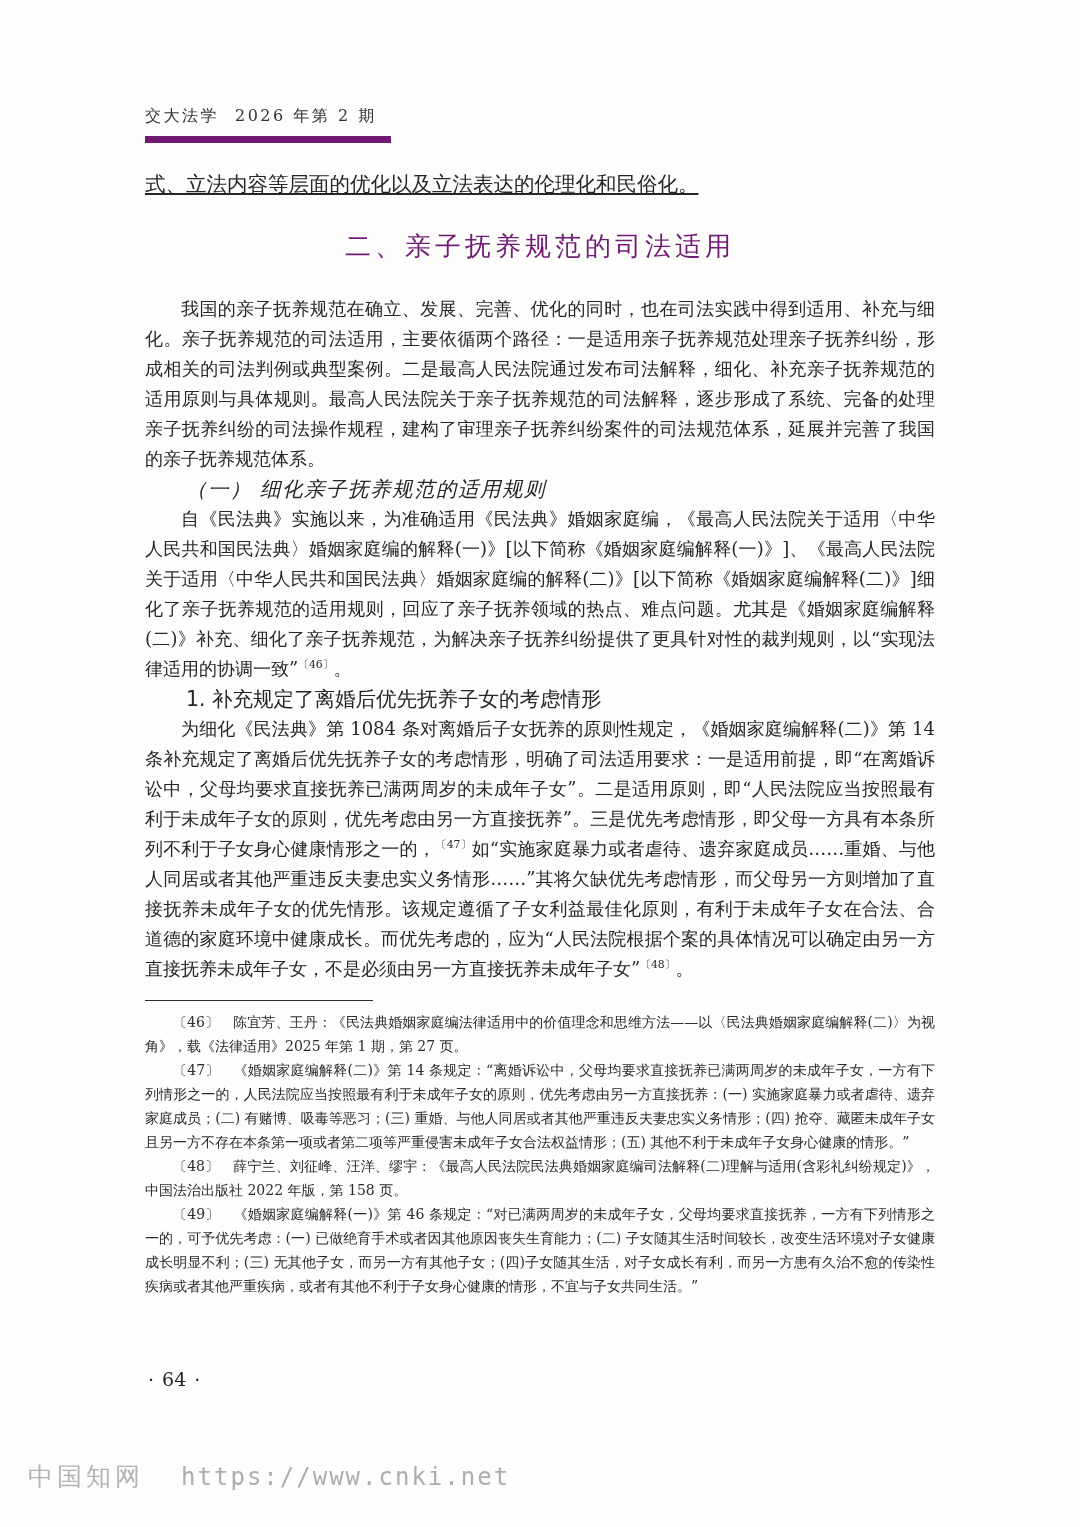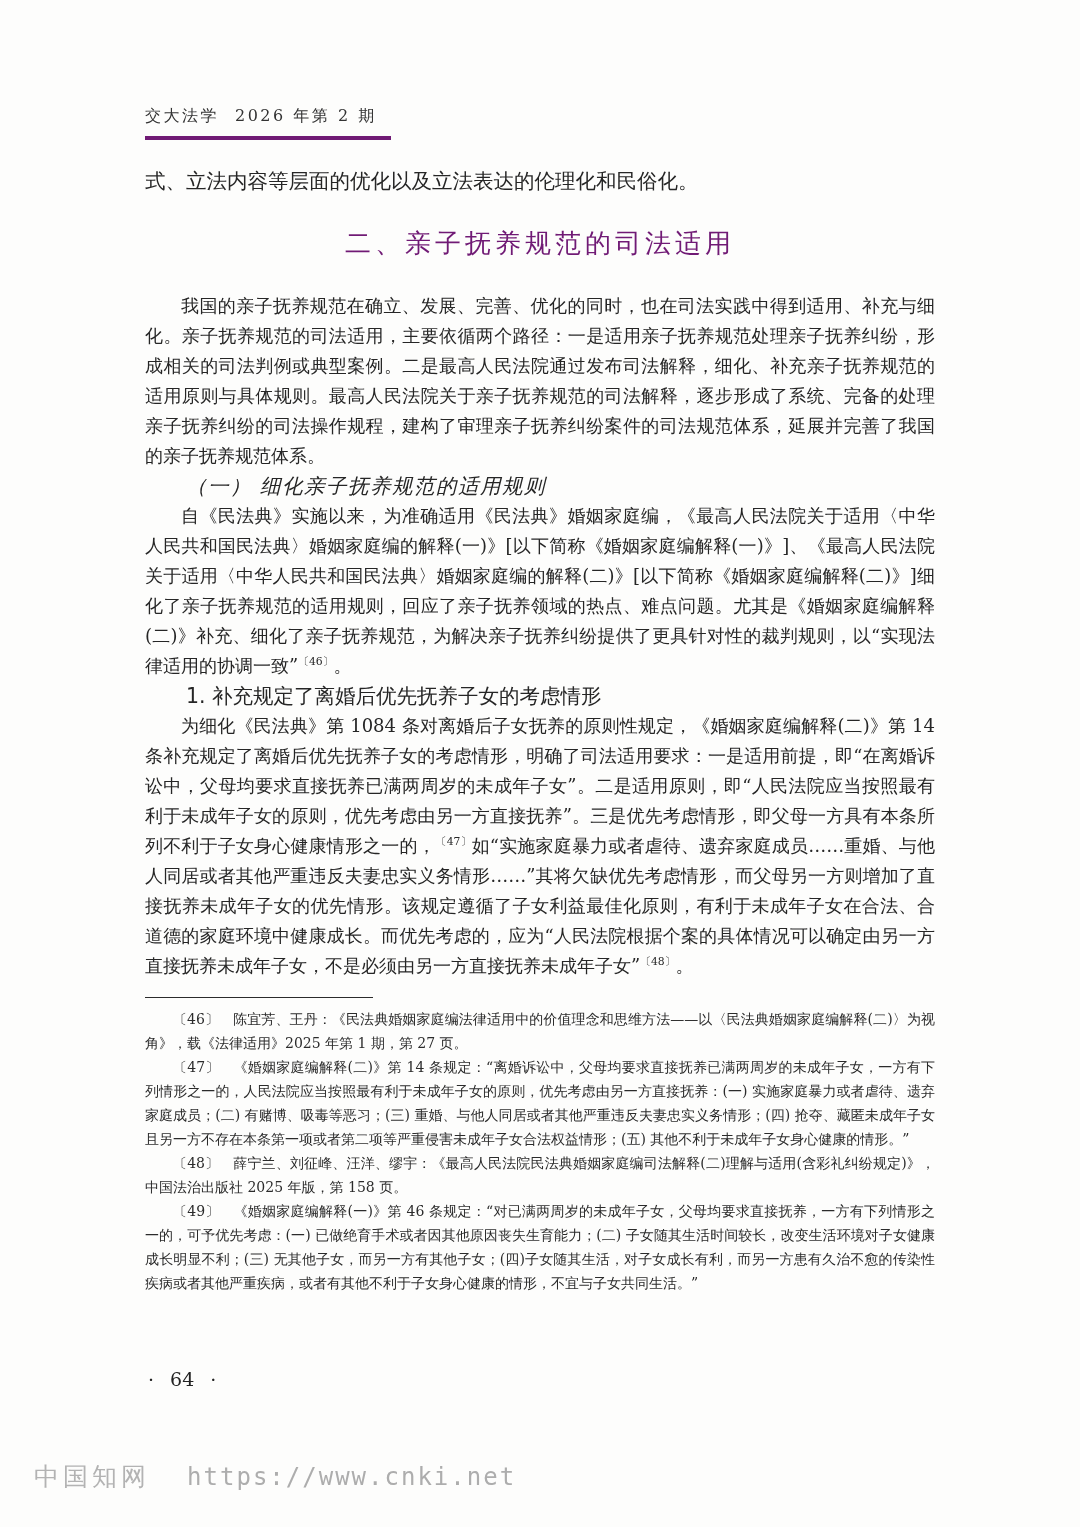--- a/index.html
+++ b/index.html
@@ -12,30 +12,31 @@
     padding:106px 145px 0 145px;
     font-family:"DejaVu Serif","Liberation Serif",serif;
     color:#262626;
     overflow:hidden;
   }
   .running-head{
     display:inline-block;
     font-size:16px;
     letter-spacing:2.5px;
     color:#333;
-    border-bottom:4px solid #701a75;
+    border-bottom:7px solid #701a75;
     padding-bottom:9px;
     padding-right:14px;
   }
   .running-head .issue{margin-left:16px;}
   .lead{
     margin:26px 0 0 0;
     font-size:20.5px;
     line-height:30px;
     text-align:justify;
+    text-decoration:underline;
   }
   .section-title{
     margin:30px 0 0 0;
     text-align:center;
     font-size:26px;
     font-weight:normal;
     letter-spacing:4px;
     color:#701a75;
   }
   #blocks{margin-top:30px;}
@@ -81,24 +82,24 @@
     text-indent:2em;
     color:#2b2b2b;
   }
   .fn-label{padding-right:14px;}
   .page-num{
     position:absolute;
     left:148px;top:1368px;
     font-size:19px;
     color:#222;
   }
-  .page-num .num{margin:0 16px;}
+  .page-num .num{margin:0 8px;}
   .watermark{
     position:absolute;
-    left:34px;top:1460px;
+    left:28px;top:1460px;
     color:#b3b3b3;
     white-space:nowrap;
   }
   .wm-cn{
     font-size:25px;
     letter-spacing:4px;
   }
   .wm-url{
     font-family:"DejaVu Sans Mono","Liberation Mono",monospace;
     font-size:24px;
@@ -126,21 +127,21 @@
       <p class="para"><span>自《民法典》实施以来，为准确适用《民法典》婚姻家庭编，《最高人民法院关于适用〈中华人民共和国民法典〉婚姻家庭编的解释(一)》[以下简称《婚姻家庭编解释(一)》]、《最高人民法院关于适用〈中华人民共和国民法典〉婚姻家庭编的解释(二)》[以下简称《婚姻家庭编解释(二)》]细化了亲子抚养规范的适用规则，回应了亲子抚养领域的热点、难点问题。尤其是《婚姻家庭编解释(二)》补充、细化了亲子抚养规范，为解决亲子抚养纠纷提供了更具针对性的裁判规则，以“实现法律适用的协调一致”</span><sup>〔46〕</sup><span>。</span></p>
       <p class="heading-num"><span>1. 补充规定了离婚后优先抚养子女的考虑情形</span></p>
       <p class="para"><span>为细化《民法典》第 1084 条对离婚后子女抚养的原则性规定，《婚姻家庭编解释(二)》第 14 条补充规定了离婚后优先抚养子女的考虑情形，明确了司法适用要求：一是适用前提，即“在离婚诉讼中，父母均要求直接抚养已满两周岁的未成年子女”。二是适用原则，即“人民法院应当按照最有利于未成年子女的原则，优先考虑由另一方直接抚养”。三是优先考虑情形，即父母一方具有本条所列不利于子女身心健康情形之一的，</span><sup>〔47〕</sup><span>如“实施家庭暴力或者虐待、遗弃家庭成员……重婚、与他人同居或者其他严重违反夫妻忠实义务情形……”其将欠缺优先考虑情形，而父母另一方则增加了直接抚养未成年子女的优先情形。该规定遵循了子女利益最佳化原则，有利于未成年子女在合法、合道德的家庭环境中健康成长。而优先考虑的，应为“人民法院根据个案的具体情况可以确定由另一方直接抚养未成年子女，不是必须由另一方直接抚养未成年子女”</span><sup>〔48〕</sup><span>。</span></p>
     </div>
 
   <hr class="fn-sep">
 
   <div id="footnotes">
       <p class="footnote"><span class="fn-label">〔46〕</span><span>陈宜芳、王丹：《民法典婚姻家庭编法律适用中的价值理念和思维方法——以〈民法典婚姻家庭编解释(二)〉为视角》，载《法律适用》2025 年第 1 期，第 27 页。</span></p>
       <p class="footnote"><span class="fn-label">〔47〕</span><span>《婚姻家庭编解释(二)》第 14 条规定：“离婚诉讼中，父母均要求直接抚养已满两周岁的未成年子女，一方有下列情形之一的，人民法院应当按照最有利于未成年子女的原则，优先考虑由另一方直接抚养：(一) 实施家庭暴力或者虐待、遗弃家庭成员；(二) 有赌博、吸毒等恶习；(三) 重婚、与他人同居或者其他严重违反夫妻忠实义务情形；(四) 抢夺、藏匿未成年子女且另一方不存在本条第一项或者第二项等严重侵害未成年子女合法权益情形；(五) 其他不利于未成年子女身心健康的情形。”</span></p>
-      <p class="footnote"><span class="fn-label">〔48〕</span><span>薛宁兰、刘征峰、汪洋、缪宇：《最高人民法院民法典婚姻家庭编司法解释(二)理解与适用(含彩礼纠纷规定)》，中国法治出版社 2025 年版，第 158 页。</span></p>
+      <p class="footnote"><span class="fn-label">〔48〕</span><span>薛宁兰、刘征峰、汪洋、缪宇：《最高人民法院民法典婚姻家庭编司法解释(二)理解与适用(含彩礼纠纷规定)》，中国法治出版社 2022 年版，第 158 页。</span></p>
       <p class="footnote"><span class="fn-label">〔49〕</span><span>《婚姻家庭编解释(一)》第 46 条规定：“对已满两周岁的未成年子女，父母均要求直接抚养，一方有下列情形之一的，可予优先考虑：(一) 已做绝育手术或者因其他原因丧失生育能力；(二) 子女随其生活时间较长，改变生活环境对子女健康成长明显不利；(三) 无其他子女，而另一方有其他子女；(四)子女随其生活，对子女成长有利，而另一方患有久治不愈的传染性疾病或者其他严重疾病，或者有其他不利于子女身心健康的情形，不宜与子女共同生活。”</span></p>
     </div>
 
   <div class="page-num">
     <span>·</span><span class="num">64</span><span>·</span>
   </div>
 
   <div class="watermark">
     <span class="wm-cn">中国知网</span>
     <span class="wm-url">https://www.cnki.net</span>

